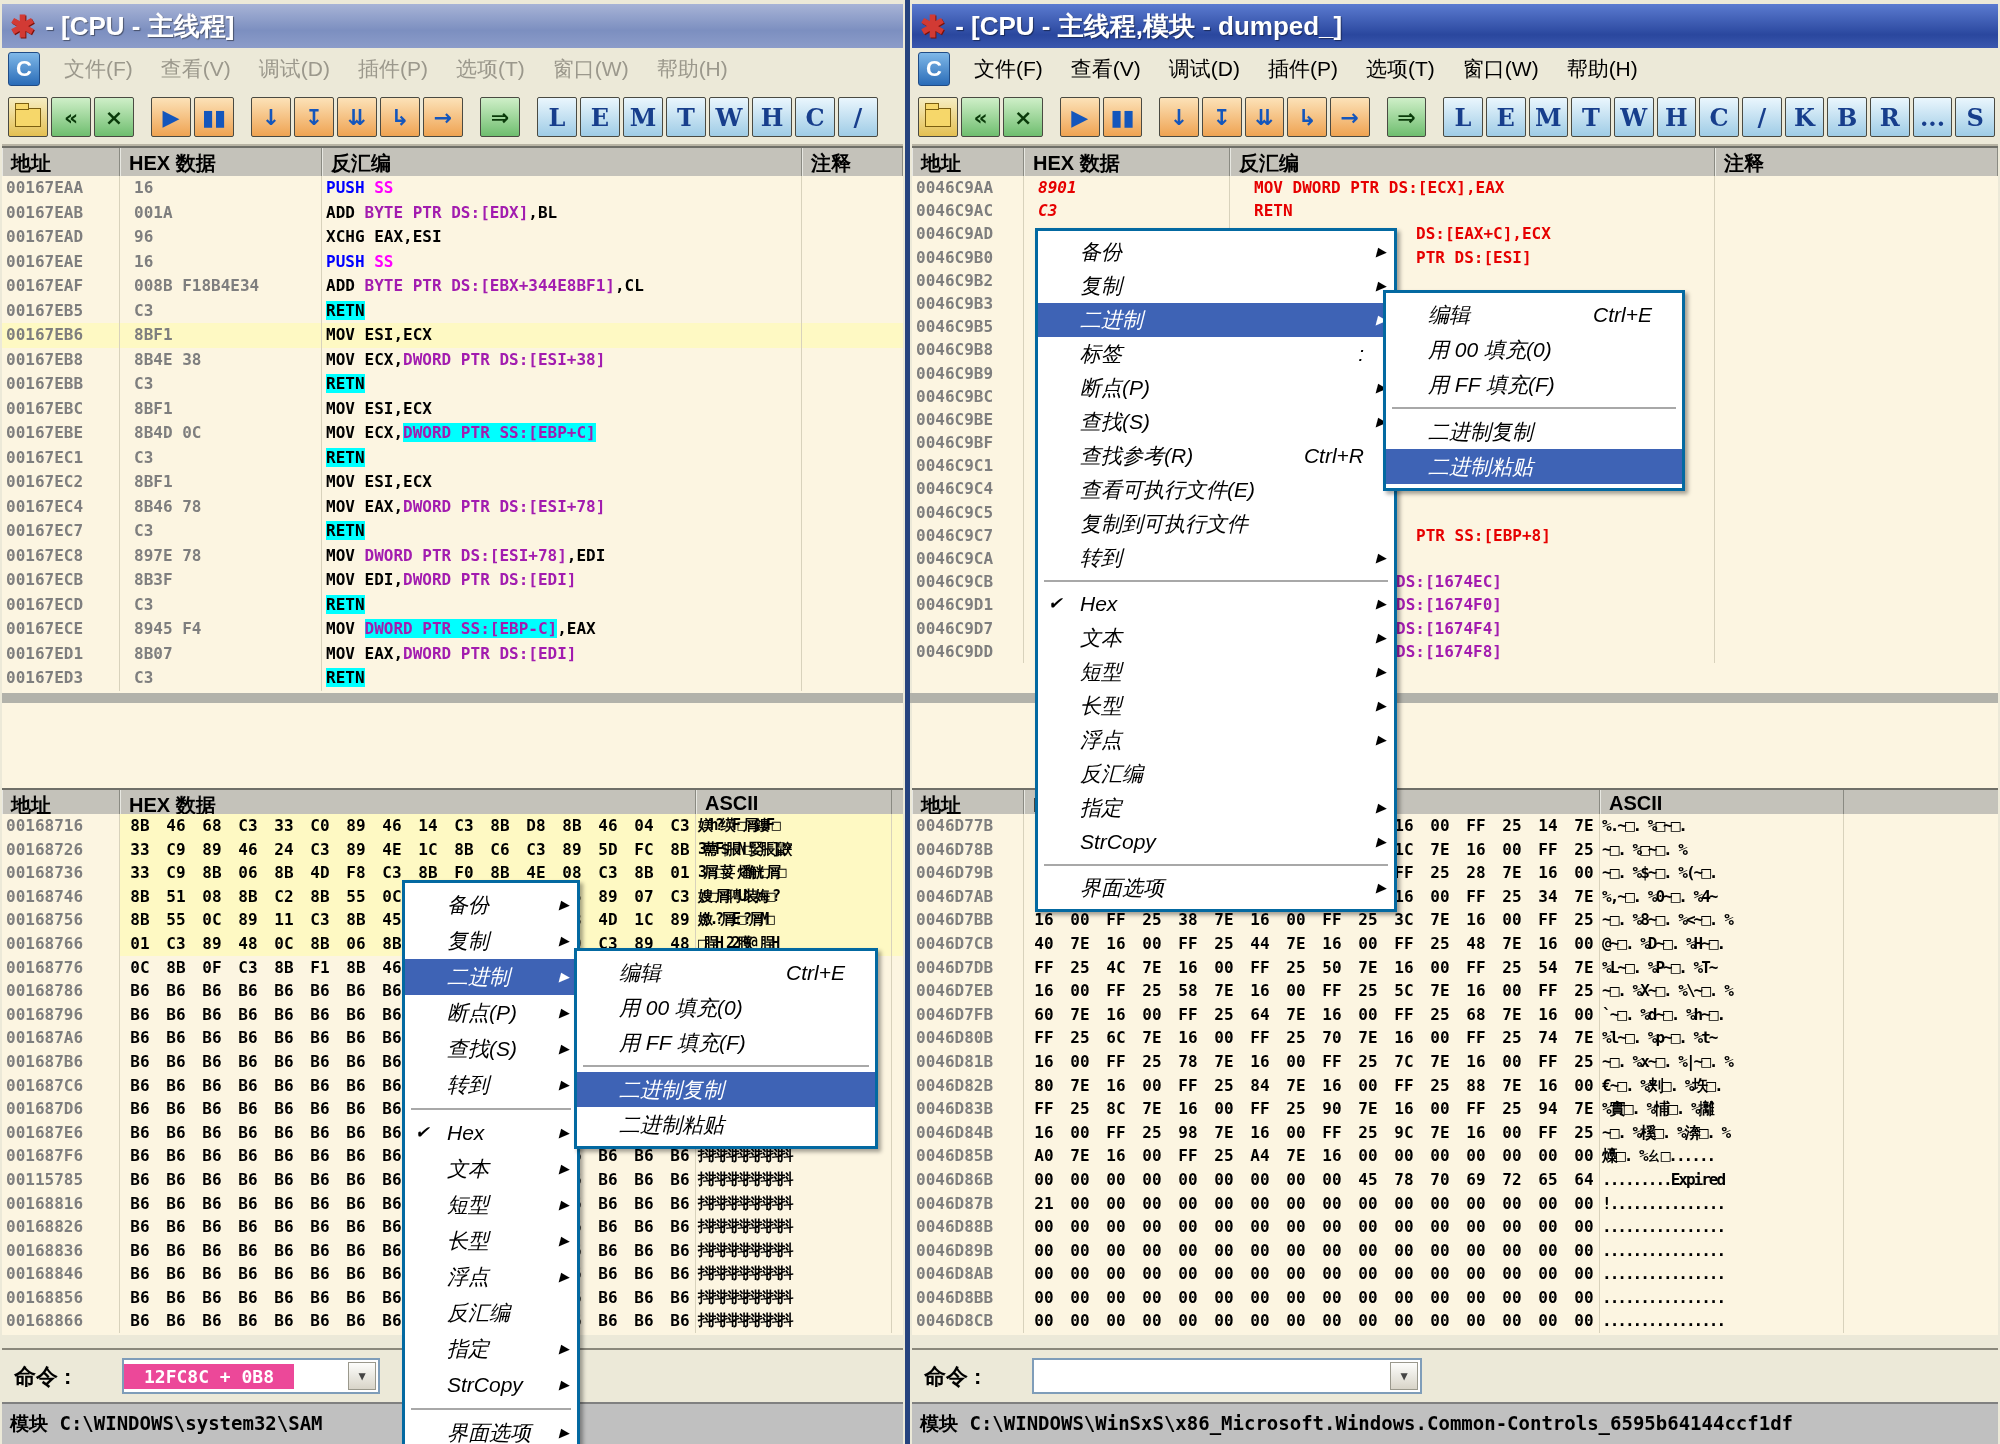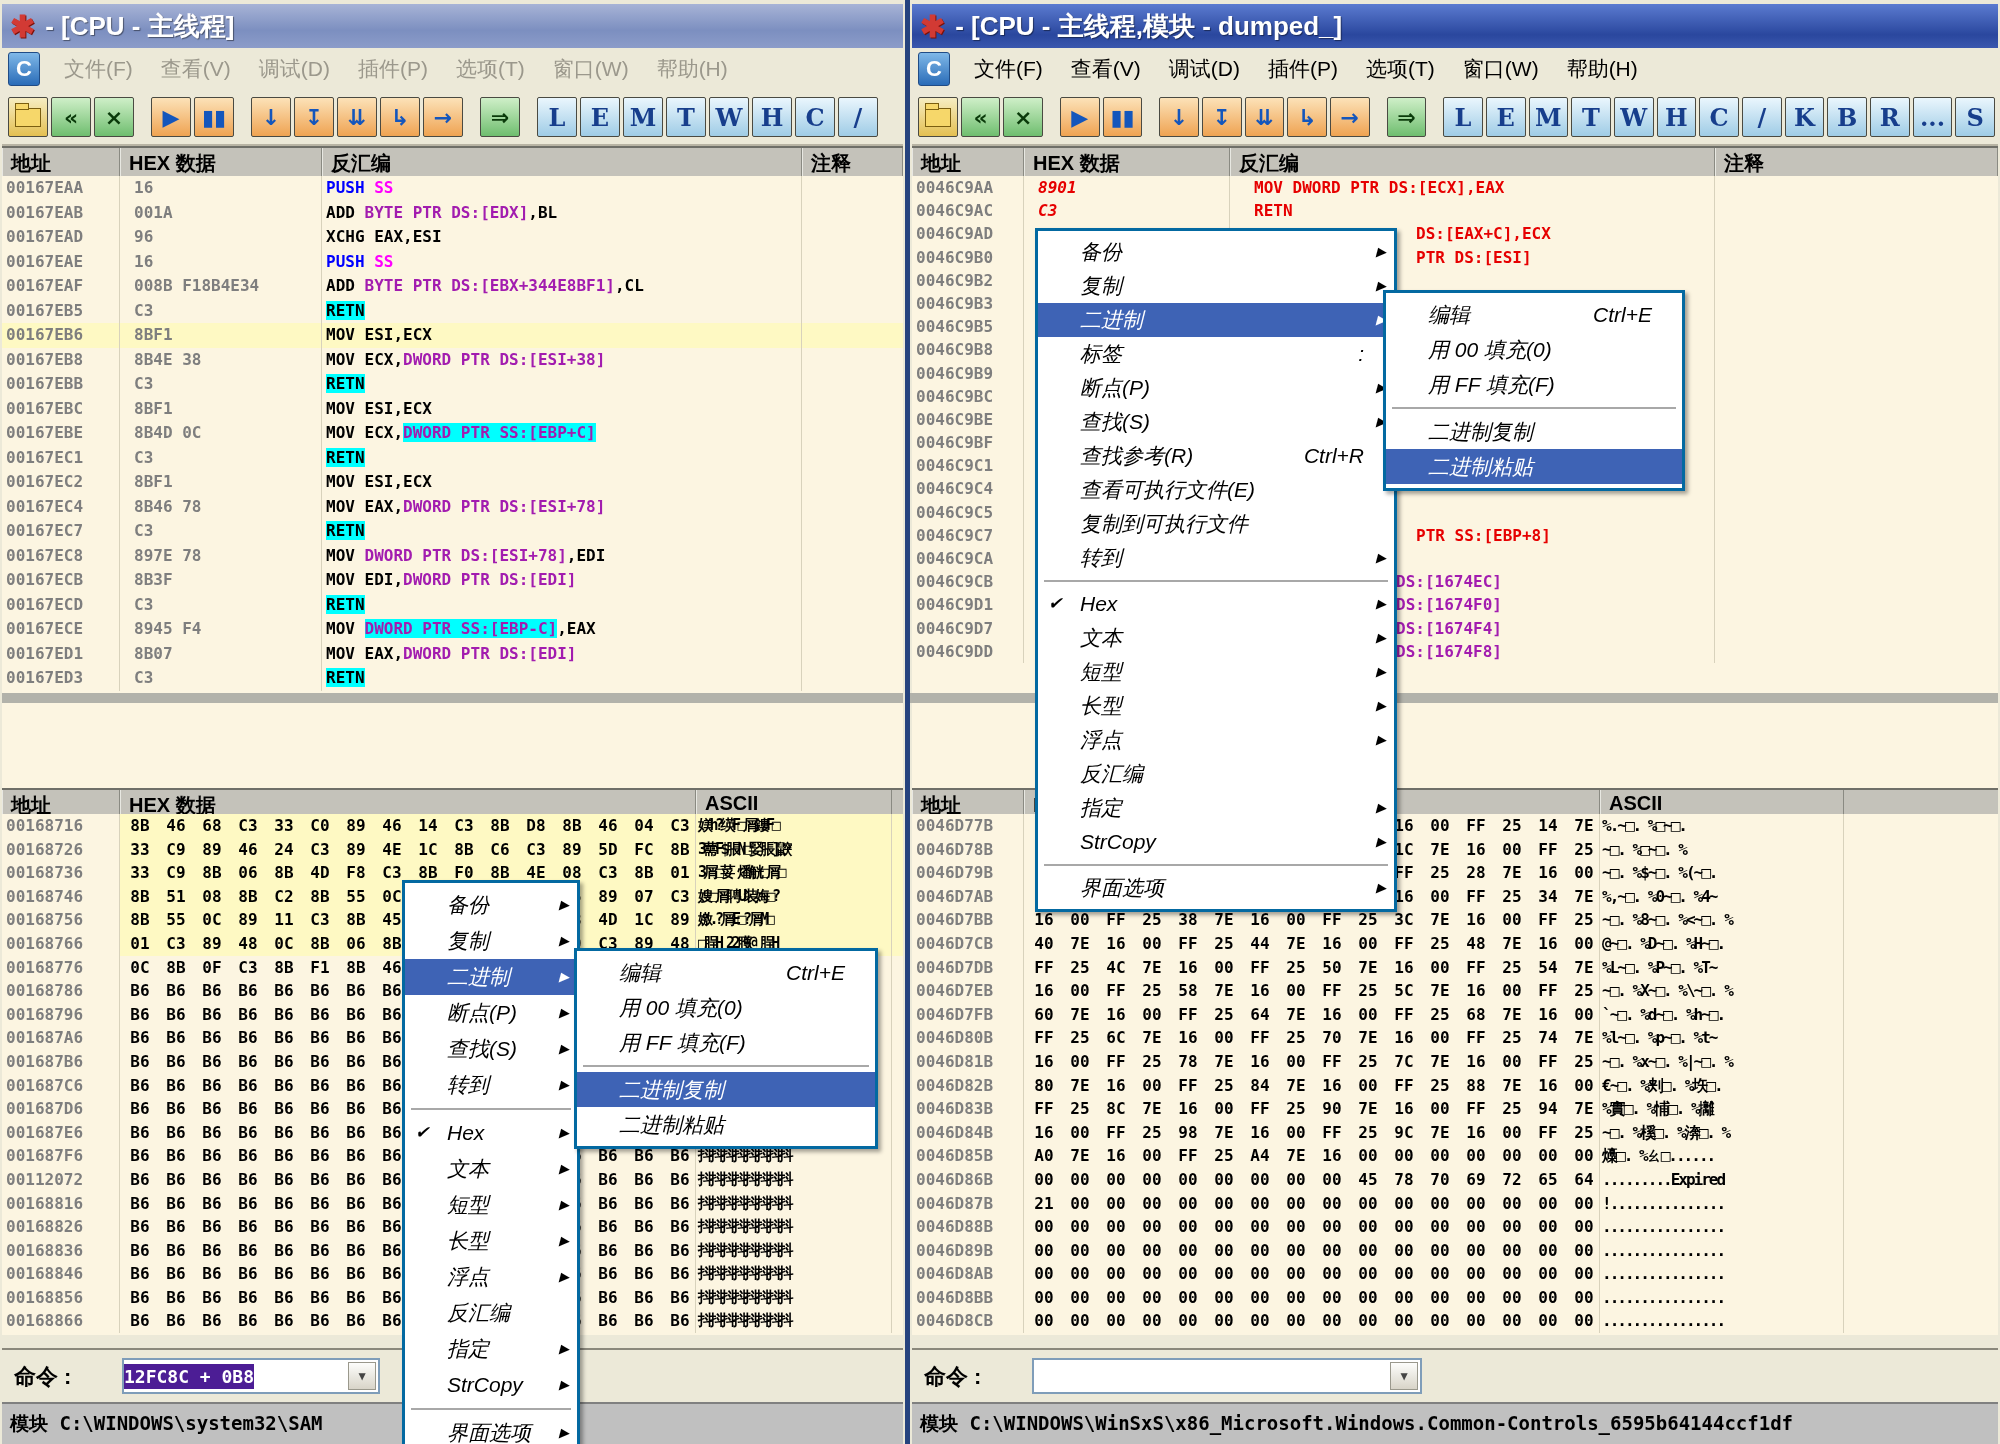--- a/index.html
+++ b/index.html
@@ -80,21 +80,21 @@
   .hex-r{color:#E60000;font-style:italic;}
 
   .cmdbar{position:absolute;left:2px;right:2px;top:1348px;height:52px;background:#ECE9D8;
           border-top:2px solid #8A887C;}
   .cmd-label{position:absolute;left:12px;top:12px;font-size:22px;font-weight:bold;color:#000;}
   .cmd-input{position:absolute;left:120px;top:8px;height:32px;background:#fff;
              border:2px solid #7F9DB9;display:flex;align-items:center;font-family:"DejaVu Sans Mono",monospace;
              font-size:18px;font-weight:bold;}
   #lw .cmd-input{width:254px;}
   #rw .cmd-input{width:386px;}
-  .cmd-sel{background:#4c1d95;color:#fff;padding:2px 0;}
+  .cmd-sel{background:#ec4899;color:#fff;padding:2px 20px;}
   .cmd-drop{position:absolute;right:2px;top:2px;bottom:2px;width:26px;background:linear-gradient(180deg,#FDFDFB,#D8D4C8);
             border:1px solid #9A988C;display:flex;align-items:center;justify-content:center;font-size:12px;color:#444;}
 
   .modbar{position:absolute;left:2px;right:2px;top:1402px;height:42px;background:#C0C0C0;
           border-top:2px solid #808080;display:flex;align-items:center;padding-left:8px;box-sizing:border-box;}
   .mod-text{font-family:"DejaVu Sans Mono",monospace;font-size:19px;font-weight:bold;color:#000;white-space:nowrap;}
 
   .ctxmenu{position:absolute;background:#FFFFFF;border:3px solid #0369a1;box-shadow:3px 3px 4px rgba(0,0,0,.35);
            padding:4px 0;z-index:50;font-style:italic;}
   #lmenu{left:402px;top:880px;width:172px;}
@@ -409,21 +409,21 @@
           <span class="cell d-ascii">抖抖抖抖抖抖抖抖</span>
           <span class="cell c-cmt"></span>
         </div>
         <div class="drow">
           <span class="cell c-addr">001687F6</span>
           <span class="cell d-hex"><span class="byte">B6</span><span class="byte">B6</span><span class="byte">B6</span><span class="byte">B6</span><span class="byte">B6</span><span class="byte">B6</span><span class="byte">B6</span><span class="byte">B6</span><span class="byte">B6</span><span class="byte">B6</span><span class="byte">B6</span><span class="byte">B6</span><span class="byte">B6</span><span class="byte">B6</span><span class="byte">B6</span><span class="byte">B6</span></span>
           <span class="cell d-ascii">抖抖抖抖抖抖抖抖</span>
           <span class="cell c-cmt"></span>
         </div>
         <div class="drow">
-          <span class="cell c-addr">00112072</span>
+          <span class="cell c-addr">00115785</span>
           <span class="cell d-hex"><span class="byte">B6</span><span class="byte">B6</span><span class="byte">B6</span><span class="byte">B6</span><span class="byte">B6</span><span class="byte">B6</span><span class="byte">B6</span><span class="byte">B6</span><span class="byte">B6</span><span class="byte">B6</span><span class="byte">B6</span><span class="byte">B6</span><span class="byte">B6</span><span class="byte">B6</span><span class="byte">B6</span><span class="byte">B6</span></span>
           <span class="cell d-ascii">抖抖抖抖抖抖抖抖</span>
           <span class="cell c-cmt"></span>
         </div>
         <div class="drow">
           <span class="cell c-addr">00168816</span>
           <span class="cell d-hex"><span class="byte">B6</span><span class="byte">B6</span><span class="byte">B6</span><span class="byte">B6</span><span class="byte">B6</span><span class="byte">B6</span><span class="byte">B6</span><span class="byte">B6</span><span class="byte">B6</span><span class="byte">B6</span><span class="byte">B6</span><span class="byte">B6</span><span class="byte">B6</span><span class="byte">B6</span><span class="byte">B6</span><span class="byte">B6</span></span>
           <span class="cell d-ascii">抖抖抖抖抖抖抖抖</span>
           <span class="cell c-cmt"></span>
         </div>

